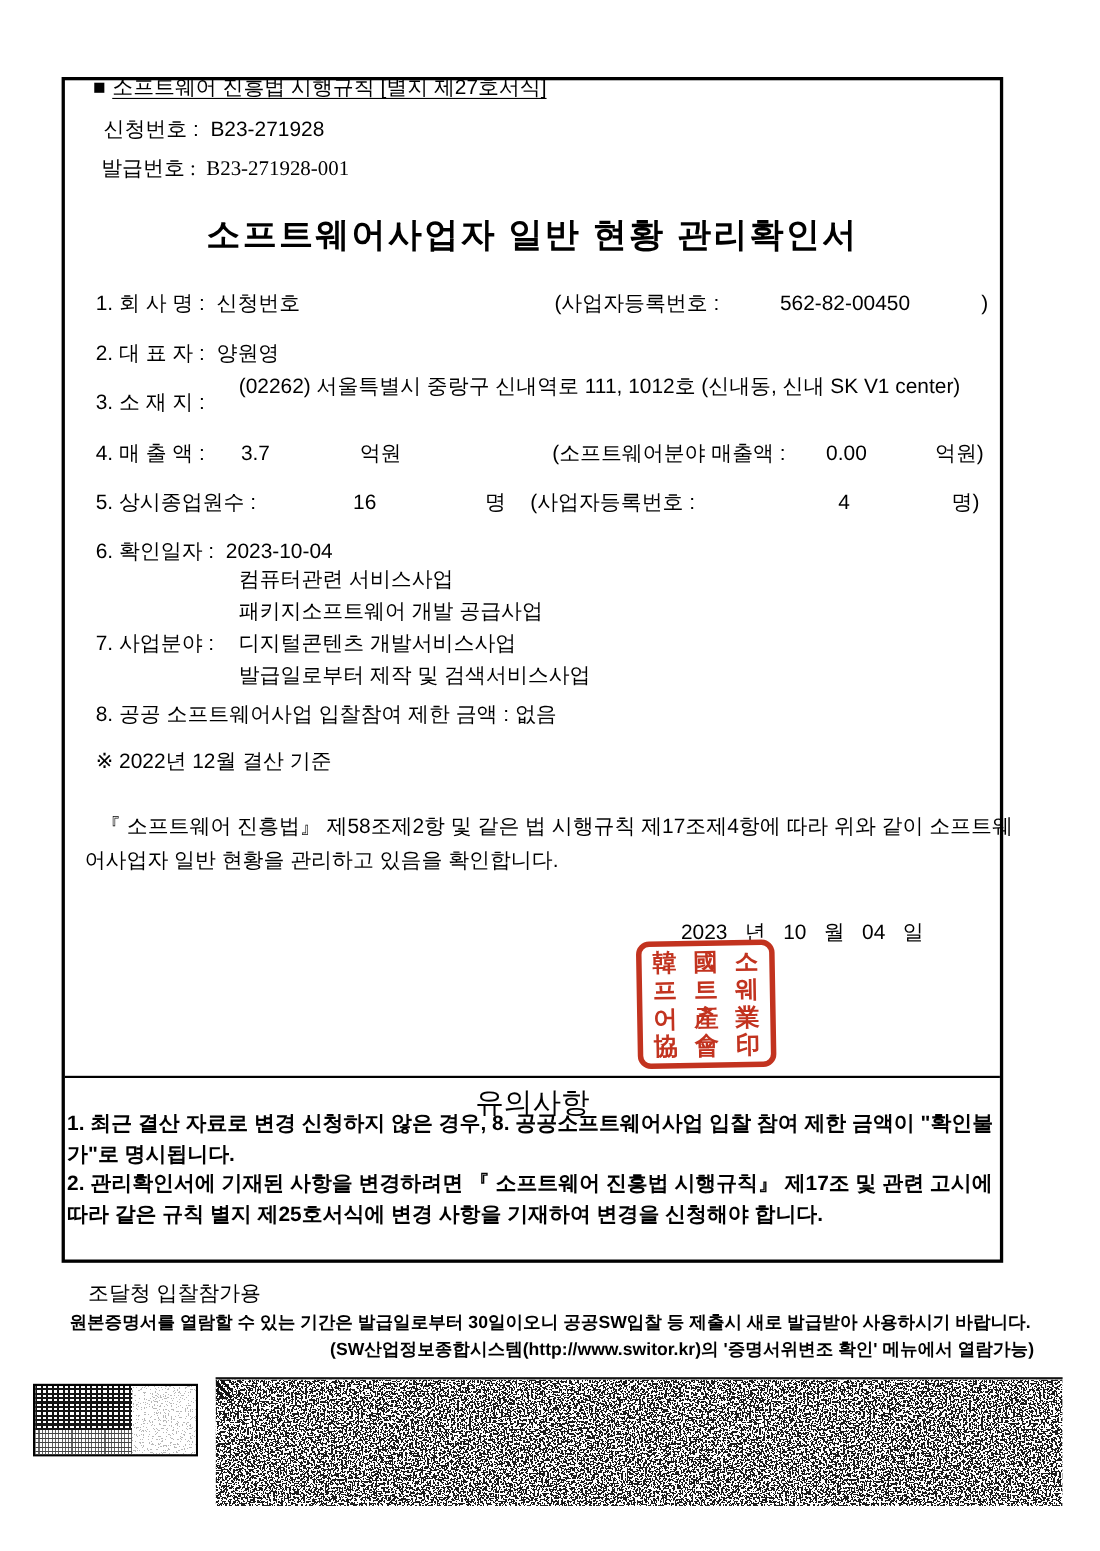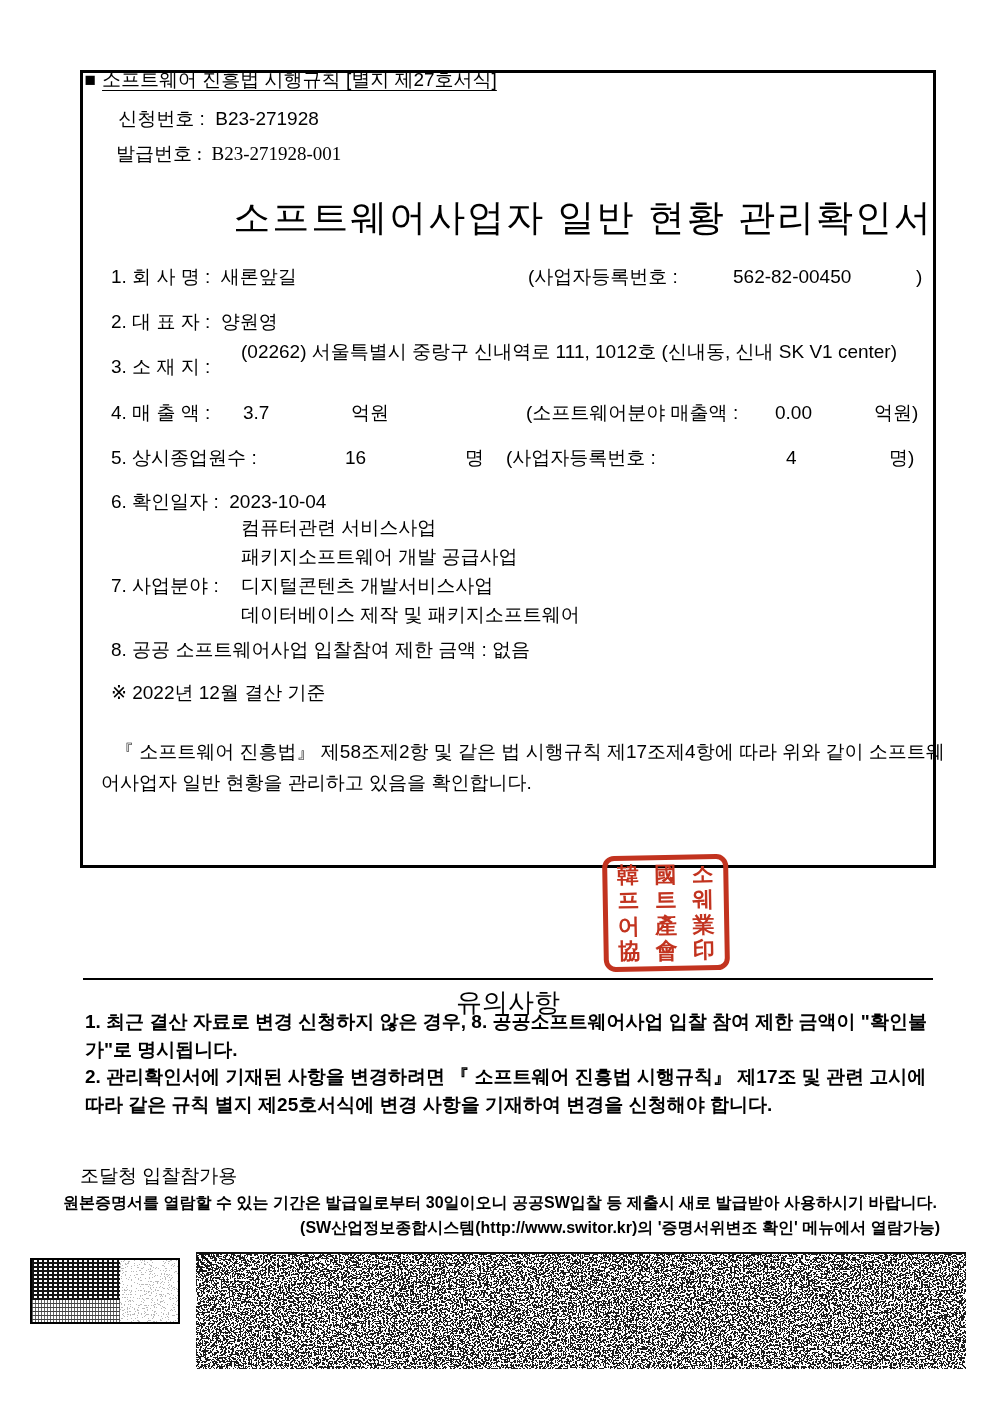--- a/index.html
+++ b/index.html
@@ -6,23 +6,23 @@
   body{width:1000px;height:1410px;position:relative;
        font-family:"Liberation Sans","DejaVu Sans",sans-serif;color:#000;}
   .abs{position:absolute;}
   .t19{font-size:19px;line-height:24px;white-space:pre;}
   .wrap{white-space:normal;}
   
   .form-ref{left:74px;top:44px;font-size:19px;}
   .form-ref .sq{display:inline-block;margin-right:6px;}
   .form-ref .u{text-decoration:underline;text-underline-offset:4px;}
   
-  .cert{left:80px;top:70px;width:856px;height:798px;border:3px solid #000;box-sizing:border-box;padding-left:32px;}
+  .cert{left:56px;top:70px;width:856px;height:1078px;border:3px solid #000;box-sizing:border-box;padding-left:32px;}
   .cert .abs{position:absolute;}
-  .title{left:0;right:0;top:120px;text-align:right;font-size:37px;font-weight:normal;letter-spacing:2px;white-space:pre;}
+  .title{left:0;right:0;top:120px;text-align:center;font-size:31px;font-weight:bold;letter-spacing:2px;white-space:pre;}
   .statement{left:18px;top:663px;width:845px;font-size:19px;line-height:31px;text-indent:14px;}
   .divider{left:0;right:0;top:905px;border-top:2px solid #000;height:0;}
   .notice-head{left:0;right:0;top:912px;text-align:center;font-size:26px;}
   .notice-item{font-size:19px;line-height:28px;font-weight:bold;}
   .paper{right:8px;top:1050px;font-size:19px;}
   
   .seal{left:520px;top:782px;width:126px;height:116px;border:5px solid #c2331f;border-radius:12px;
         box-sizing:border-box;display:grid;grid-template-columns:repeat(3,1fr);grid-template-rows:repeat(4,1fr);
         color:#c2331f;font-weight:bold;transform:rotate(-1deg);padding:2px;}
   .seal span{display:flex;align-items:center;justify-content:center;font-size:22px;line-height:1;overflow:hidden;}
@@ -57,21 +57,21 @@
 
   <div class="abs t19" style="left:14px;top:10px;">
     <span>신청번호 :</span><span>  </span><span>B23-271928</span>
   </div>
   <div class="abs t19" style="left:14px;top:45px;font-family:Liberation Serif, serif;">
     <span>발급번호 :</span><span>  </span><span>B23-271928-001</span>
   </div>
 
   <div class="abs title">소프트웨어사업자 일반 현황 관리확인서</div>
 
-  <div class="abs t19" style="left:28px;top:192px;"><span>1. 회 사 명 :</span><span>  </span><span>새론앞길</span></div>
+  <div class="abs t19" style="left:28px;top:192px;"><span>1. 회 사 명 :</span><span>  </span><span>신청번호</span></div>
   <div class="abs t19" style="left:445px;top:192px;">(사업자등록번호 :</div>
   <div class="abs t19" style="left:650px;top:192px;">562-82-00450</div>
   <div class="abs t19" style="left:833px;top:192px;">)</div>
 
   <div class="abs t19" style="left:28px;top:237px;"><span>2. 대 표 자 :</span><span>  </span><span>양원영</span></div>
 
   <div class="abs t19" style="left:28px;top:282px;">3. 소 재 지 :</div>
   <div class="abs t19 wrap" style="left:158px;top:265px;width:700px;line-height:28px;">(02262) 서울특별시 중랑구 신내역로 111, 1012호 (신내동, 신내 SK V1 center)</div>
 
   <div class="abs t19" style="left:28px;top:328px;">4. 매 출 액 :</div>
@@ -87,27 +87,28 @@
   <div class="abs t19" style="left:423px;top:373px;">(사업자등록번호 :</div>
   <div class="abs t19" style="left:703px;top:373px;">4</div>
   <div class="abs t19" style="left:806px;top:373px;">명)</div>
 
   <div class="abs t19" style="left:28px;top:417px;"><span>6. 확인일자 :</span><span>  </span><span>2023-10-04</span></div>
 
   <div class="abs t19" style="left:28px;top:501px;">7. 사업분야 :</div>
   <div class="abs t19" style="left:158px;top:443px;">컴퓨터관련 서비스사업</div>
   <div class="abs t19" style="left:158px;top:501px;">디지털콘텐츠 개발서비스사업</div>
   <div class="abs t19" style="left:158px;top:472px;">패키지소프트웨어 개발 공급사업</div>
-  <div class="abs t19" style="left:158px;top:530px;">데이터베이스 제작 및 패키지소프트웨어</div>
+  <div class="abs t19" style="left:158px;top:530px;">발급일로부터 제작 및 검색서비스사업</div>
 
   <div class="abs t19" style="left:28px;top:565px;">8. 공공 소프트웨어사업 입찰참여 제한 금액 : 없음</div>
   <div class="abs t19" style="left:28px;top:608px;">※ 2022년 12월 결산 기준</div>
 
   <div class="abs statement">『 소프트웨어 진흥법』  제58조제2항 및 같은 법 시행규칙 제17조제4항에 따라 위와 같이 소프트웨어사업자 일반 현황을 관리하고 있음을 확인합니다.</div>
 
+  <div class="abs dateline">2023   년   10   월   04   일</div>
   <div class="abs seal">
     <span>韓</span>
     <span>國</span>
     <span>소</span>
     <span>프</span>
     <span>트</span>
     <span>웨</span>
     <span>어</span>
     <span>產</span>
     <span>業</span>

